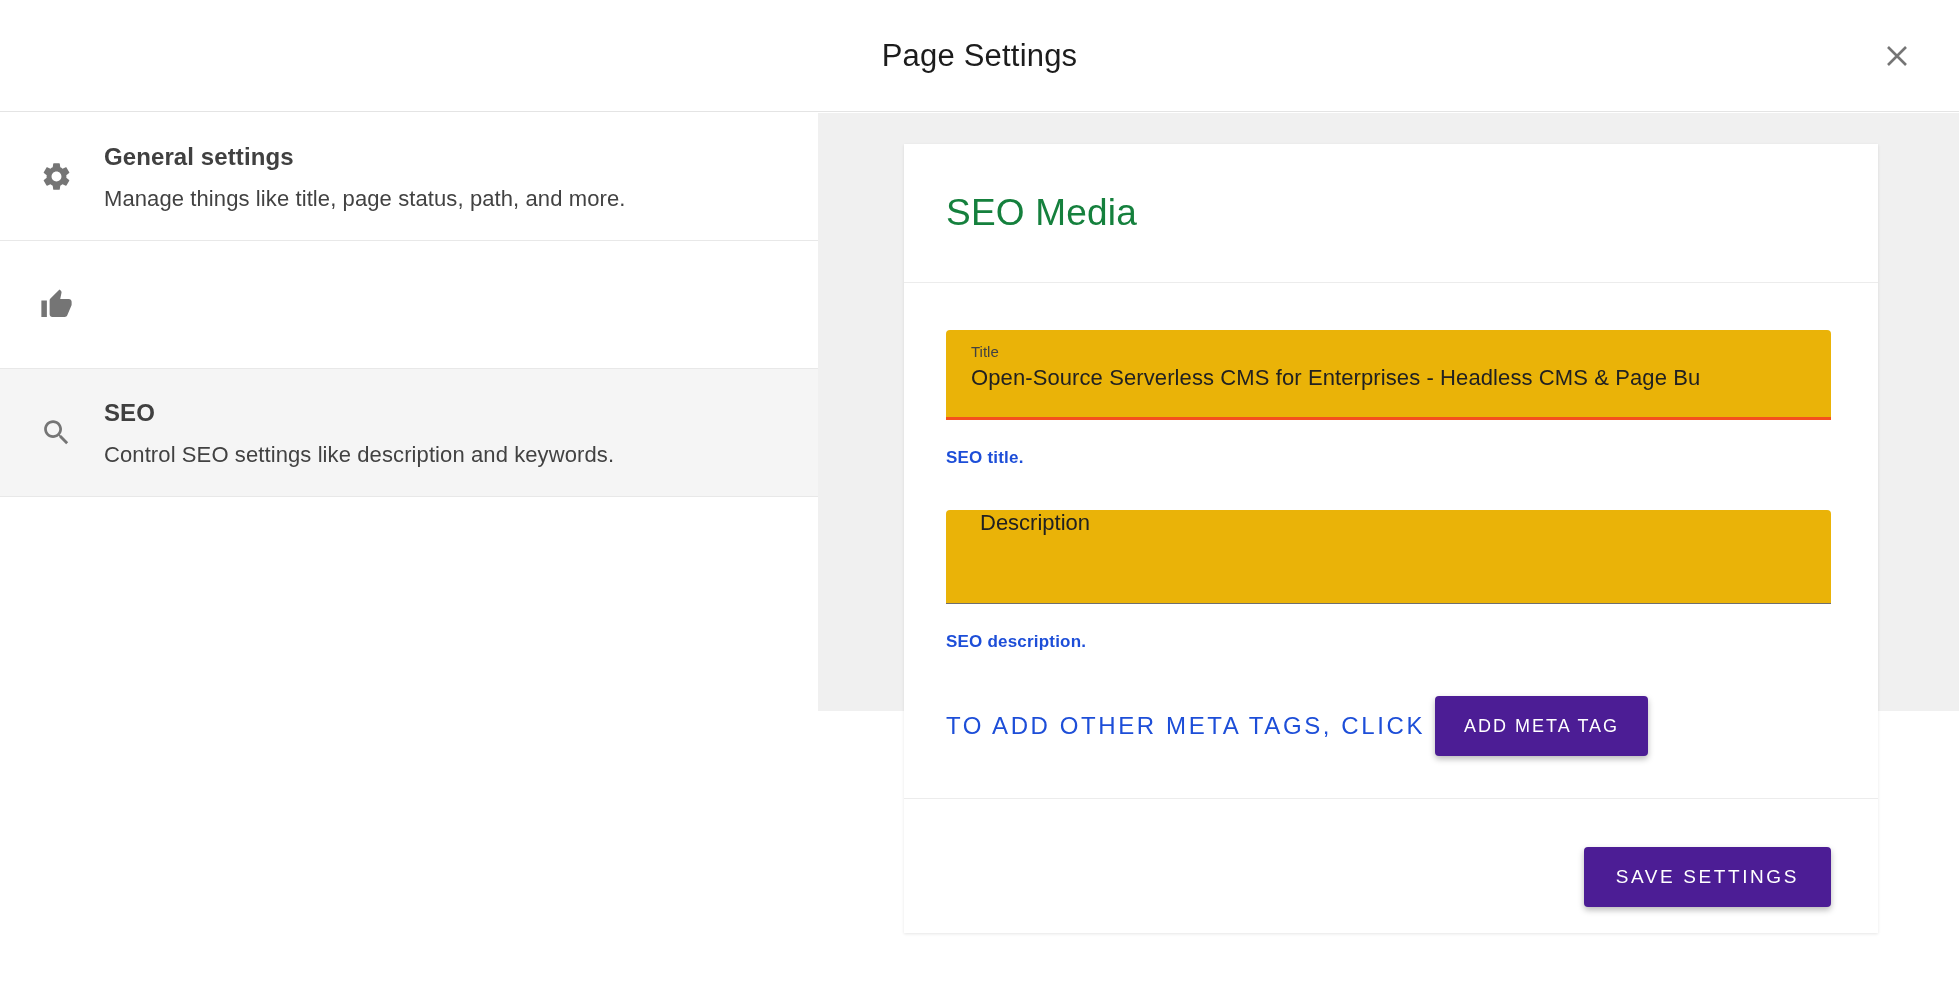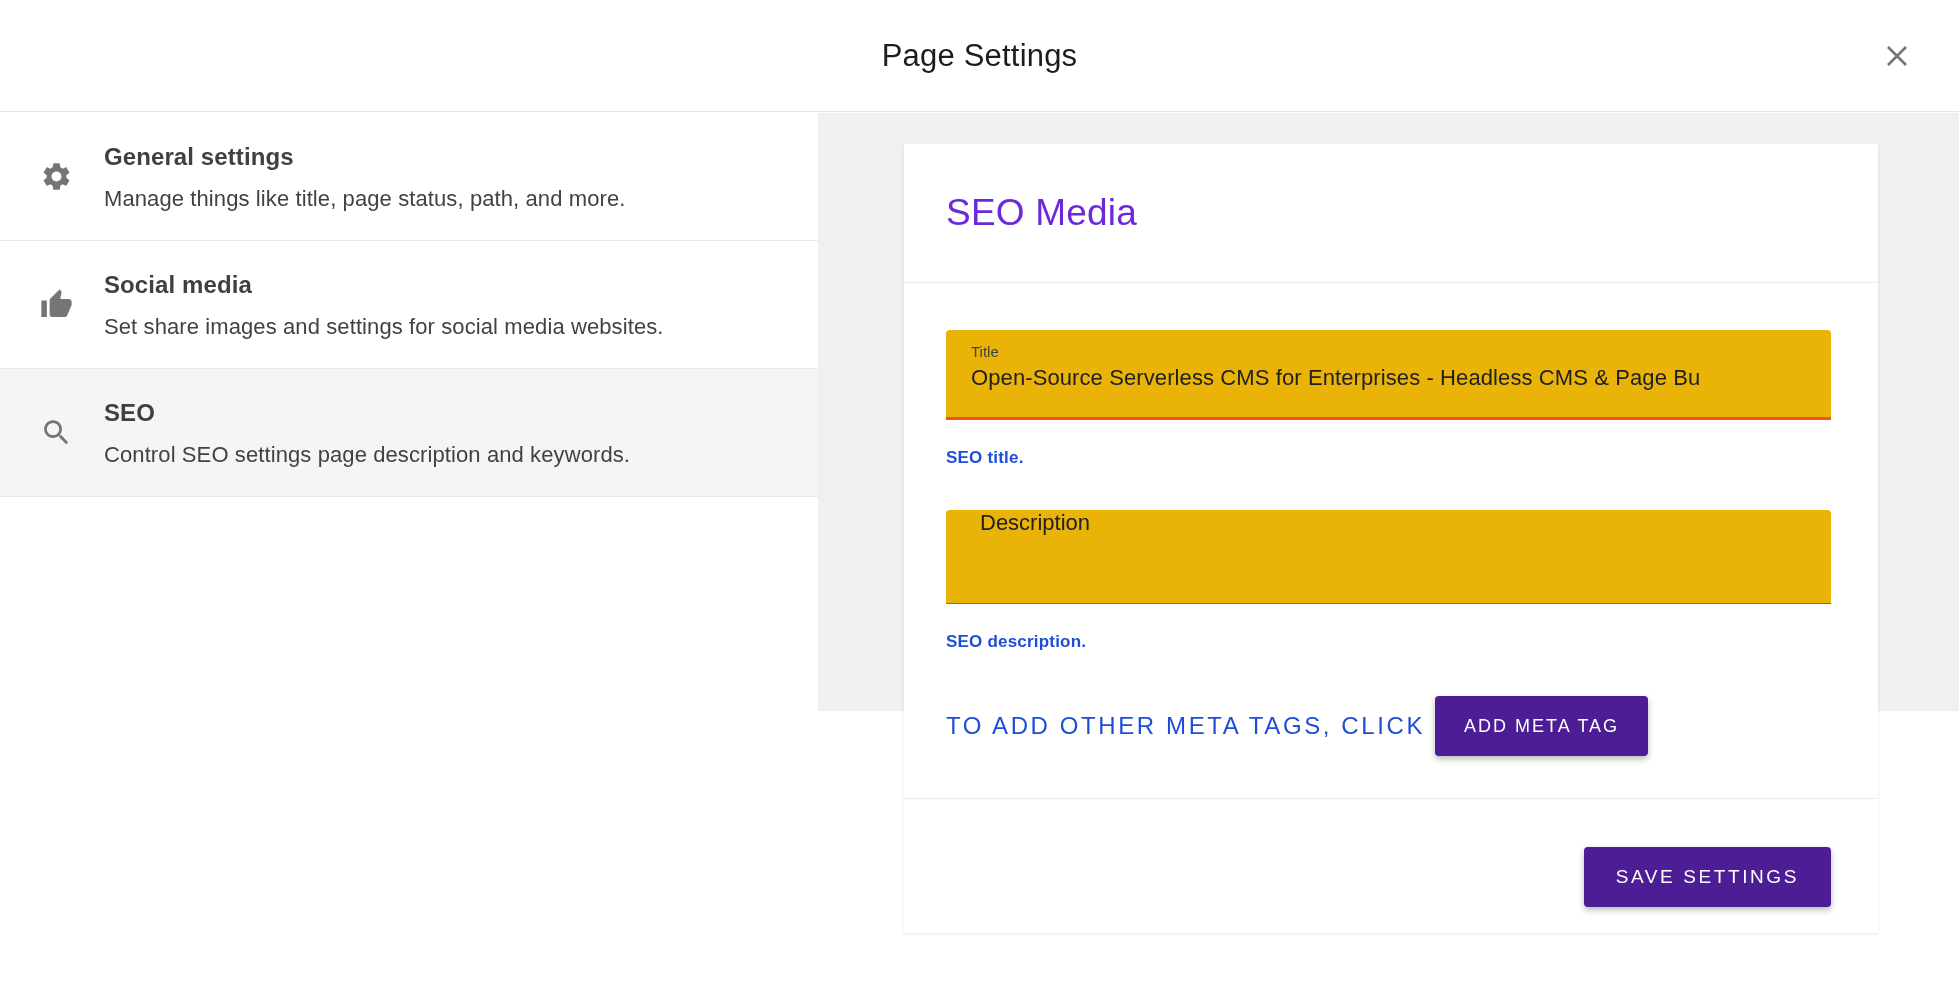--- a/index.html
+++ b/index.html
@@ -51,21 +51,21 @@
     background: #f0f0f0;
   }
   .card {
     position: absolute; left: 86px; top: 31px; width: 974px; height: 789px;
     background: #fff; box-shadow: 0 1px 3px rgba(0,0,0,0.10);
   }
   .card-header {
     height: 139px; border-bottom: 1px solid #ececec;
     display: flex; align-items: center; padding: 0 42px;
   }
-  .card-title { font-size: 37px; font-weight: 400; color: #6d28d9; letter-spacing: 0.2px; }
+  .card-title { font-size: 37px; font-weight: 400; color: #15803d; letter-spacing: 0.2px; }
 
   .card-body { padding: 47px 47px 0 42px; }
 
   .field {
     background: #eab308; border-radius: 4px 4px 0 0; width: 100%;
   }
   .title-field { height: 90px; border-bottom: 3px solid #f4511e; padding: 13px 25px 0 25px; }
   .field-label { font-size: 15px; color: #424242; display: block; margin-bottom: 5px; }
   .title-field input {
     width: 100%; border: none; outline: none; background: transparent;
@@ -135,35 +135,31 @@
         <div class="side-desc">Manage things like title, page status, path, and more.</div>
       </div>
     </div>
 
     <div class="side-item">
       <div class="side-icon">
         <svg width="33" height="33" viewBox="0 0 24 24" fill="#757575">
           <path d="M1 21h4V9H1v12zm22-11c0-1.1-.9-2-2-2h-6.31l.95-4.57.03-.32c0-.41-.17-.79-.44-1.06L14.17 1 7.59 7.59C7.22 7.95 7 8.45 7 9v10c0 1.1.9 2 2 2h9c.83 0 1.54-.5 1.84-1.22l3.02-7.05c.09-.23.14-.47.14-.73v-2z"></path>
         </svg>
       </div>
-      <div class="side-text">
-        <div class="side-title">Social media</div>
-        <div class="side-desc">Set share images and settings for social media websites.</div>
-      </div>
     </div>
 
     <div class="side-item selected">
       <div class="side-icon">
         <svg width="33" height="33" viewBox="0 0 24 24" fill="#757575">
           <path d="M15.5 14h-.79l-.28-.27C15.41 12.59 16 11.11 16 9.5 16 5.91 13.09 3 9.5 3S3 5.91 3 9.5 5.91 16 9.5 16c1.61 0 3.09-.59 4.23-1.57l.27.28v.79l5 4.99L20.49 19l-4.99-5zm-6 0C7.01 14 5 11.99 5 9.5S7.01 5 9.5 5 14 7.01 14 9.5 11.99 14 9.5 14z"></path>
         </svg>
       </div>
       <div class="side-text">
         <div class="side-title">SEO</div>
-        <div class="side-desc">Control SEO settings page description and keywords.</div>
+        <div class="side-desc">Control SEO settings like description and keywords.</div>
       </div>
     </div>
 
   </div>
 
   <div class="panel">
     <div class="card">
 
       <div class="card-header">
         <div class="card-title">SEO Media</div>

